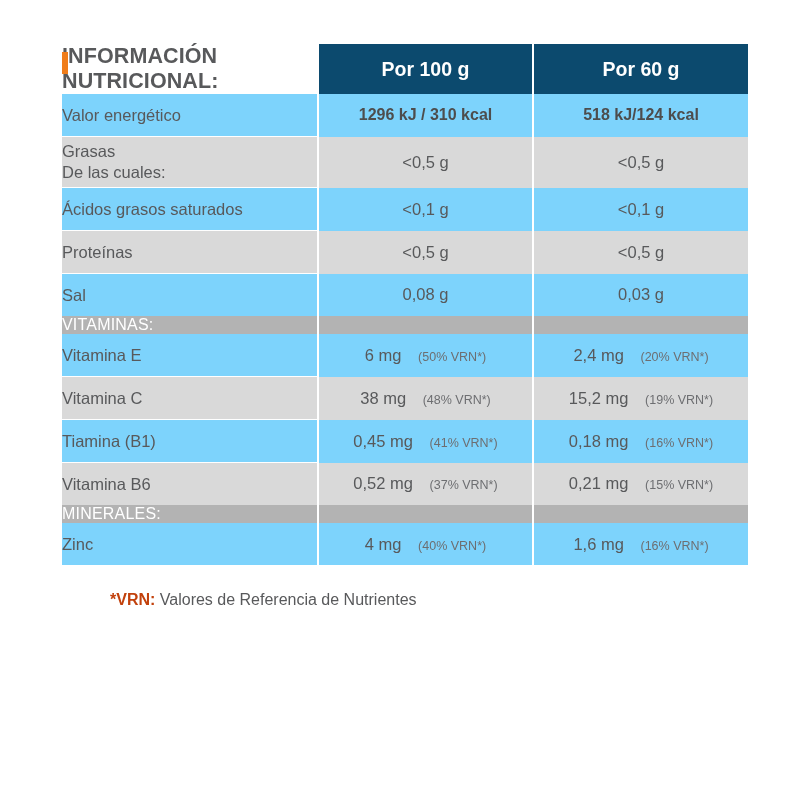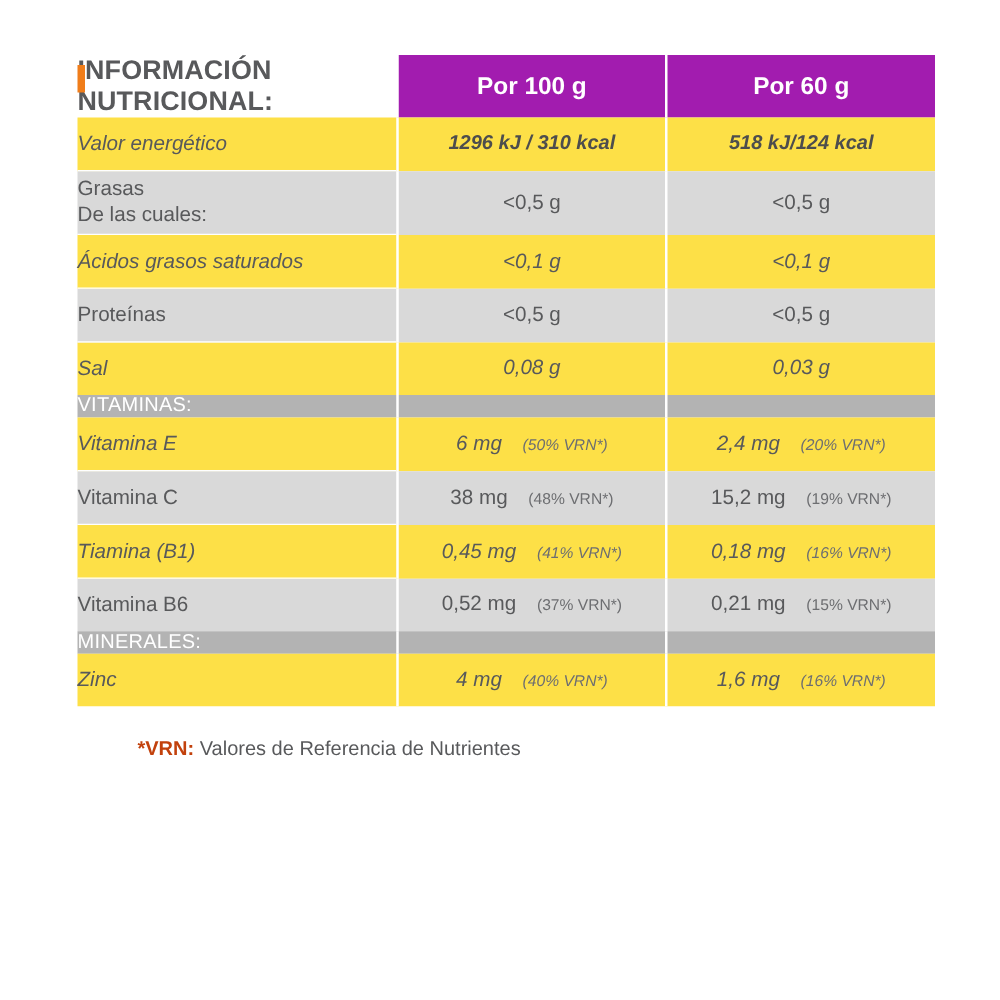--- a/index.html
+++ b/index.html
@@ -50,31 +50,31 @@
   }
   .orange-bar {
     position: absolute;
     left: 0px;
     top: 8px;
     width: 6px;
     height: 22px;
     background: #f07d1a;
   }
   .hdr-cell {
-    background: #a21caf;
+    background: #0c4a6e;
     color: #ffffff;
     font-size: 19.5px;
     font-weight: bold;
     text-align: center;
     height: 46px;
     border-left: 2px solid #ffffff;
   }
 
   
-  tr.r-light td { background: #fde047; font-style: italic; }
+  tr.r-light td { background: #7dd3fc; }
   tr.r-dark  td { background: #d9d9d9; }
 
   td.label {
     padding-left: 14px;
     font-size: 16.5px;
     line-height: 21px;
     color: #58595b;
     white-space: pre-line;
   }
   td.val {

